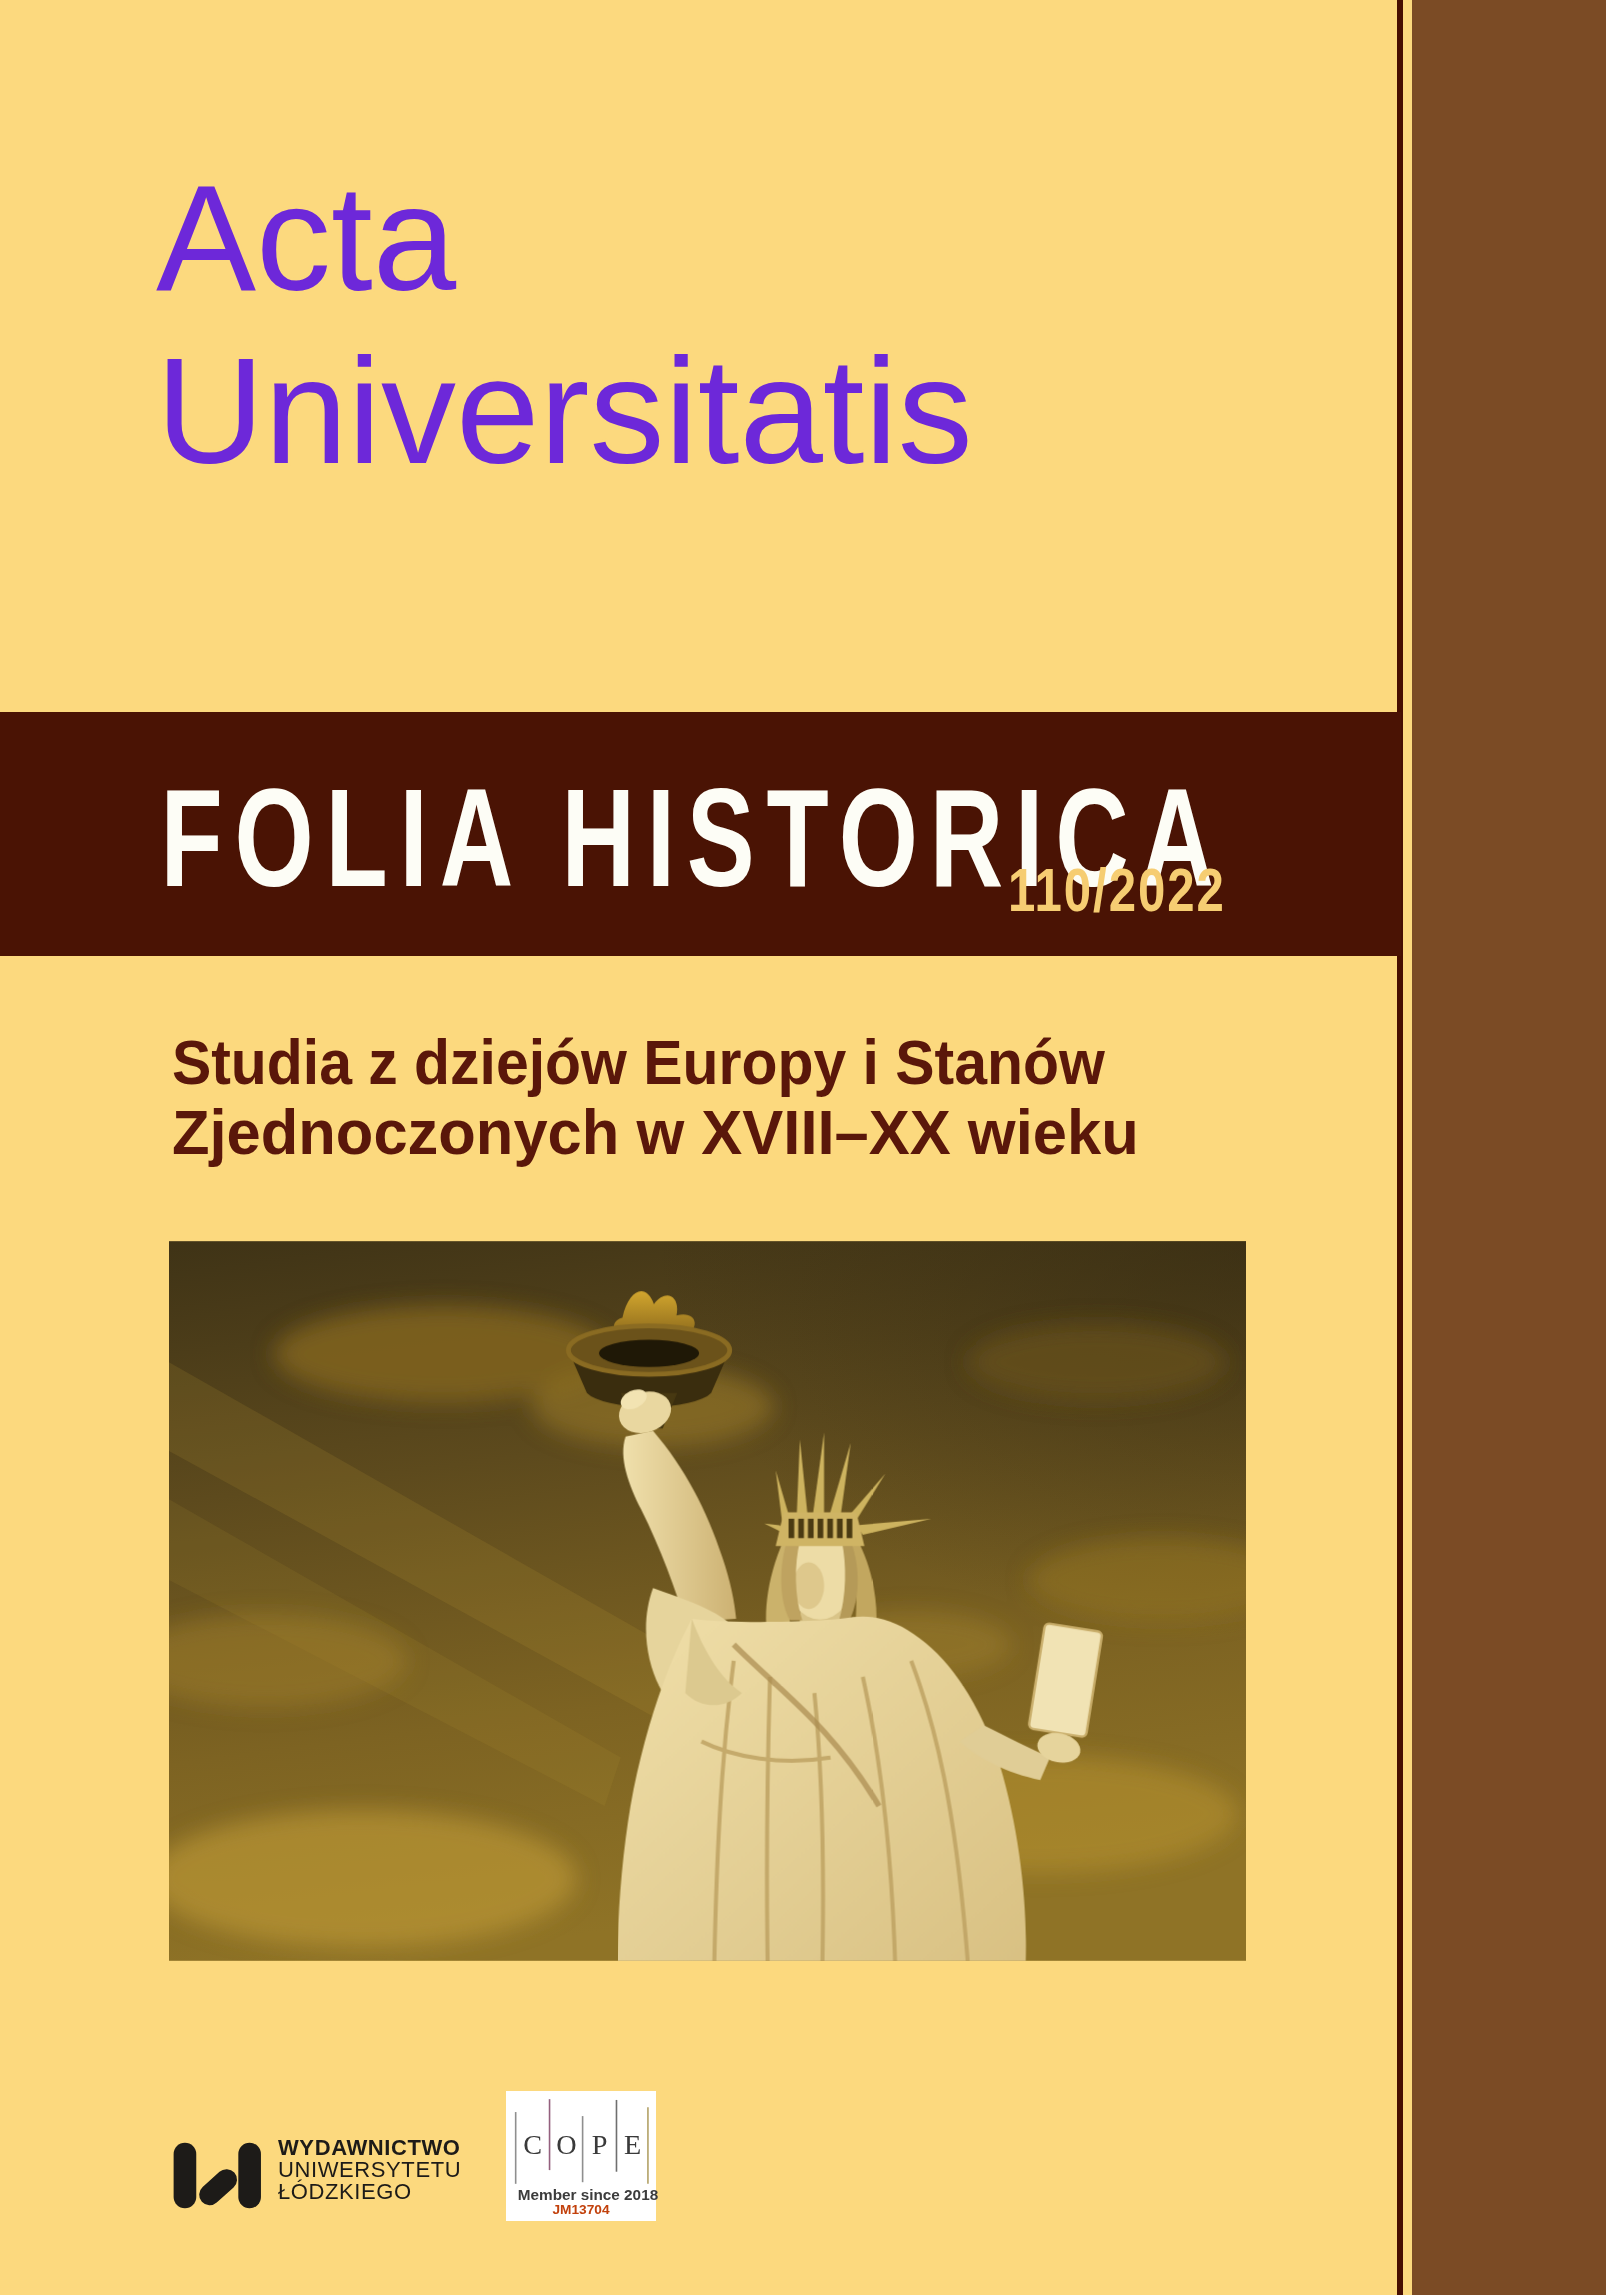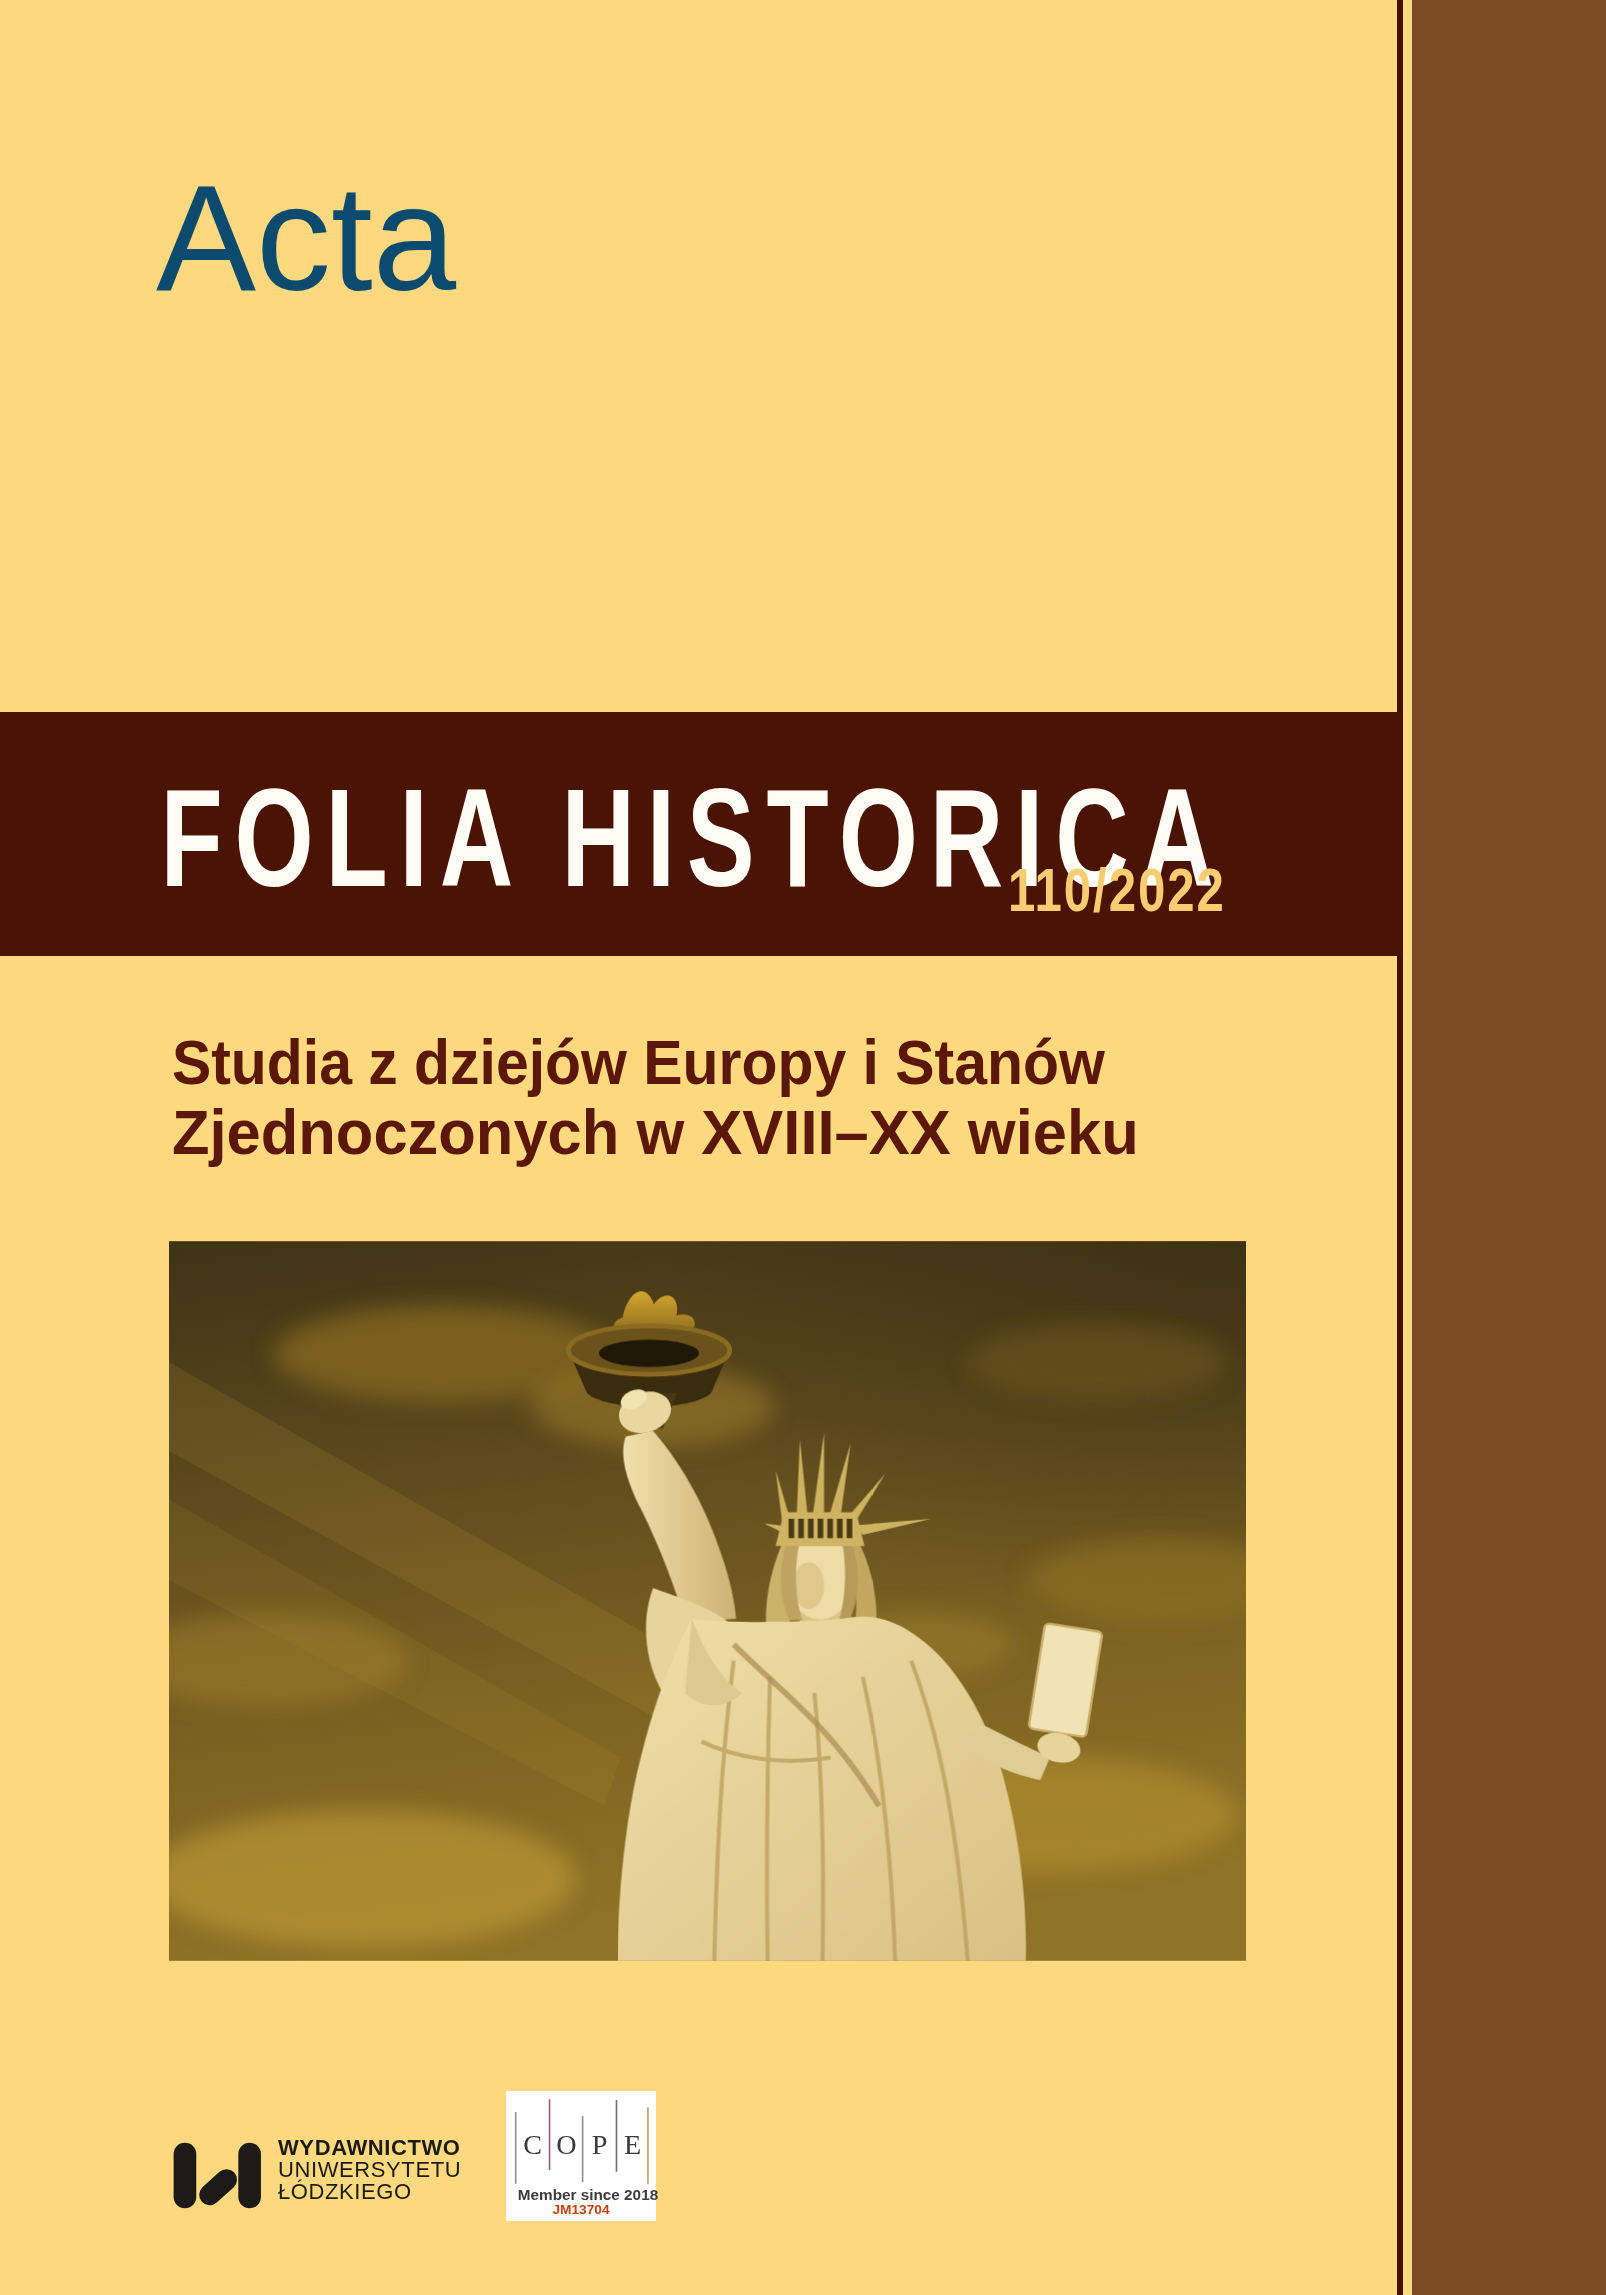--- a/index.html
+++ b/index.html
@@ -11,21 +11,21 @@
   .abs{position:absolute;}
 
   
   .spine{left:1412px;top:0;width:194px;height:2295px;background:#7B4B25;}
   .spine-line{left:1397px;top:0;width:5.6px;height:2295px;background:#470F00;}
 
   
   .journal-title{
     left:156px;top:152px;
     font-size:150px;line-height:173px;font-weight:100;
-    color:#0c4a6e;letter-spacing:0px;
+    color:#6d28d9;letter-spacing:0px;
     -webkit-text-stroke:5.6px #FCD97E; 
     paint-order:stroke fill;
     white-space:nowrap;
   }
 
   
   .band{left:0;top:712px;width:1401px;height:244px;background:#4A1304;}
   .band-svg{left:0;top:712px;}
 
   
@@ -50,20 +50,21 @@
     font-size:13.7px;font-weight:700;color:#c2410c;}
 </style>
 </head>
 <body>
 
 <div class="abs spine"></div>
 <div class="abs spine-line"></div>
 
 <div class="abs journal-title">
   <div>Acta</div>
+  <div>Universitatis</div>
 </div>
 
 <div class="abs band"></div>
 <svg class="abs band-svg" width="1401" height="244" viewBox="0 0 1736 302">
   <text x="199" y="216" font-family="Liberation Sans, sans-serif" font-size="172" font-weight="bold" letter-spacing="20" fill="#FDFDF6" textLength="1320" lengthAdjust="spacingAndGlyphs">FOLIA HISTORICA</text>
   <text x="1519" y="246" text-anchor="end" font-family="Liberation Sans, sans-serif" font-size="76" font-weight="bold" letter-spacing="3" fill="#F6CD72" textLength="270" lengthAdjust="spacingAndGlyphs">110/2022</text>
 </svg>
 
 <svg class="abs subtitle-svg" width="1401" height="178" viewBox="0 0 1736 220">
   <text x="213" y="93" font-family="Liberation Sans, sans-serif" font-size="78" font-weight="bold" fill="#5A170A" textLength="1156" lengthAdjust="spacingAndGlyphs">Studia z dziejów Europy i Stanów</text>

